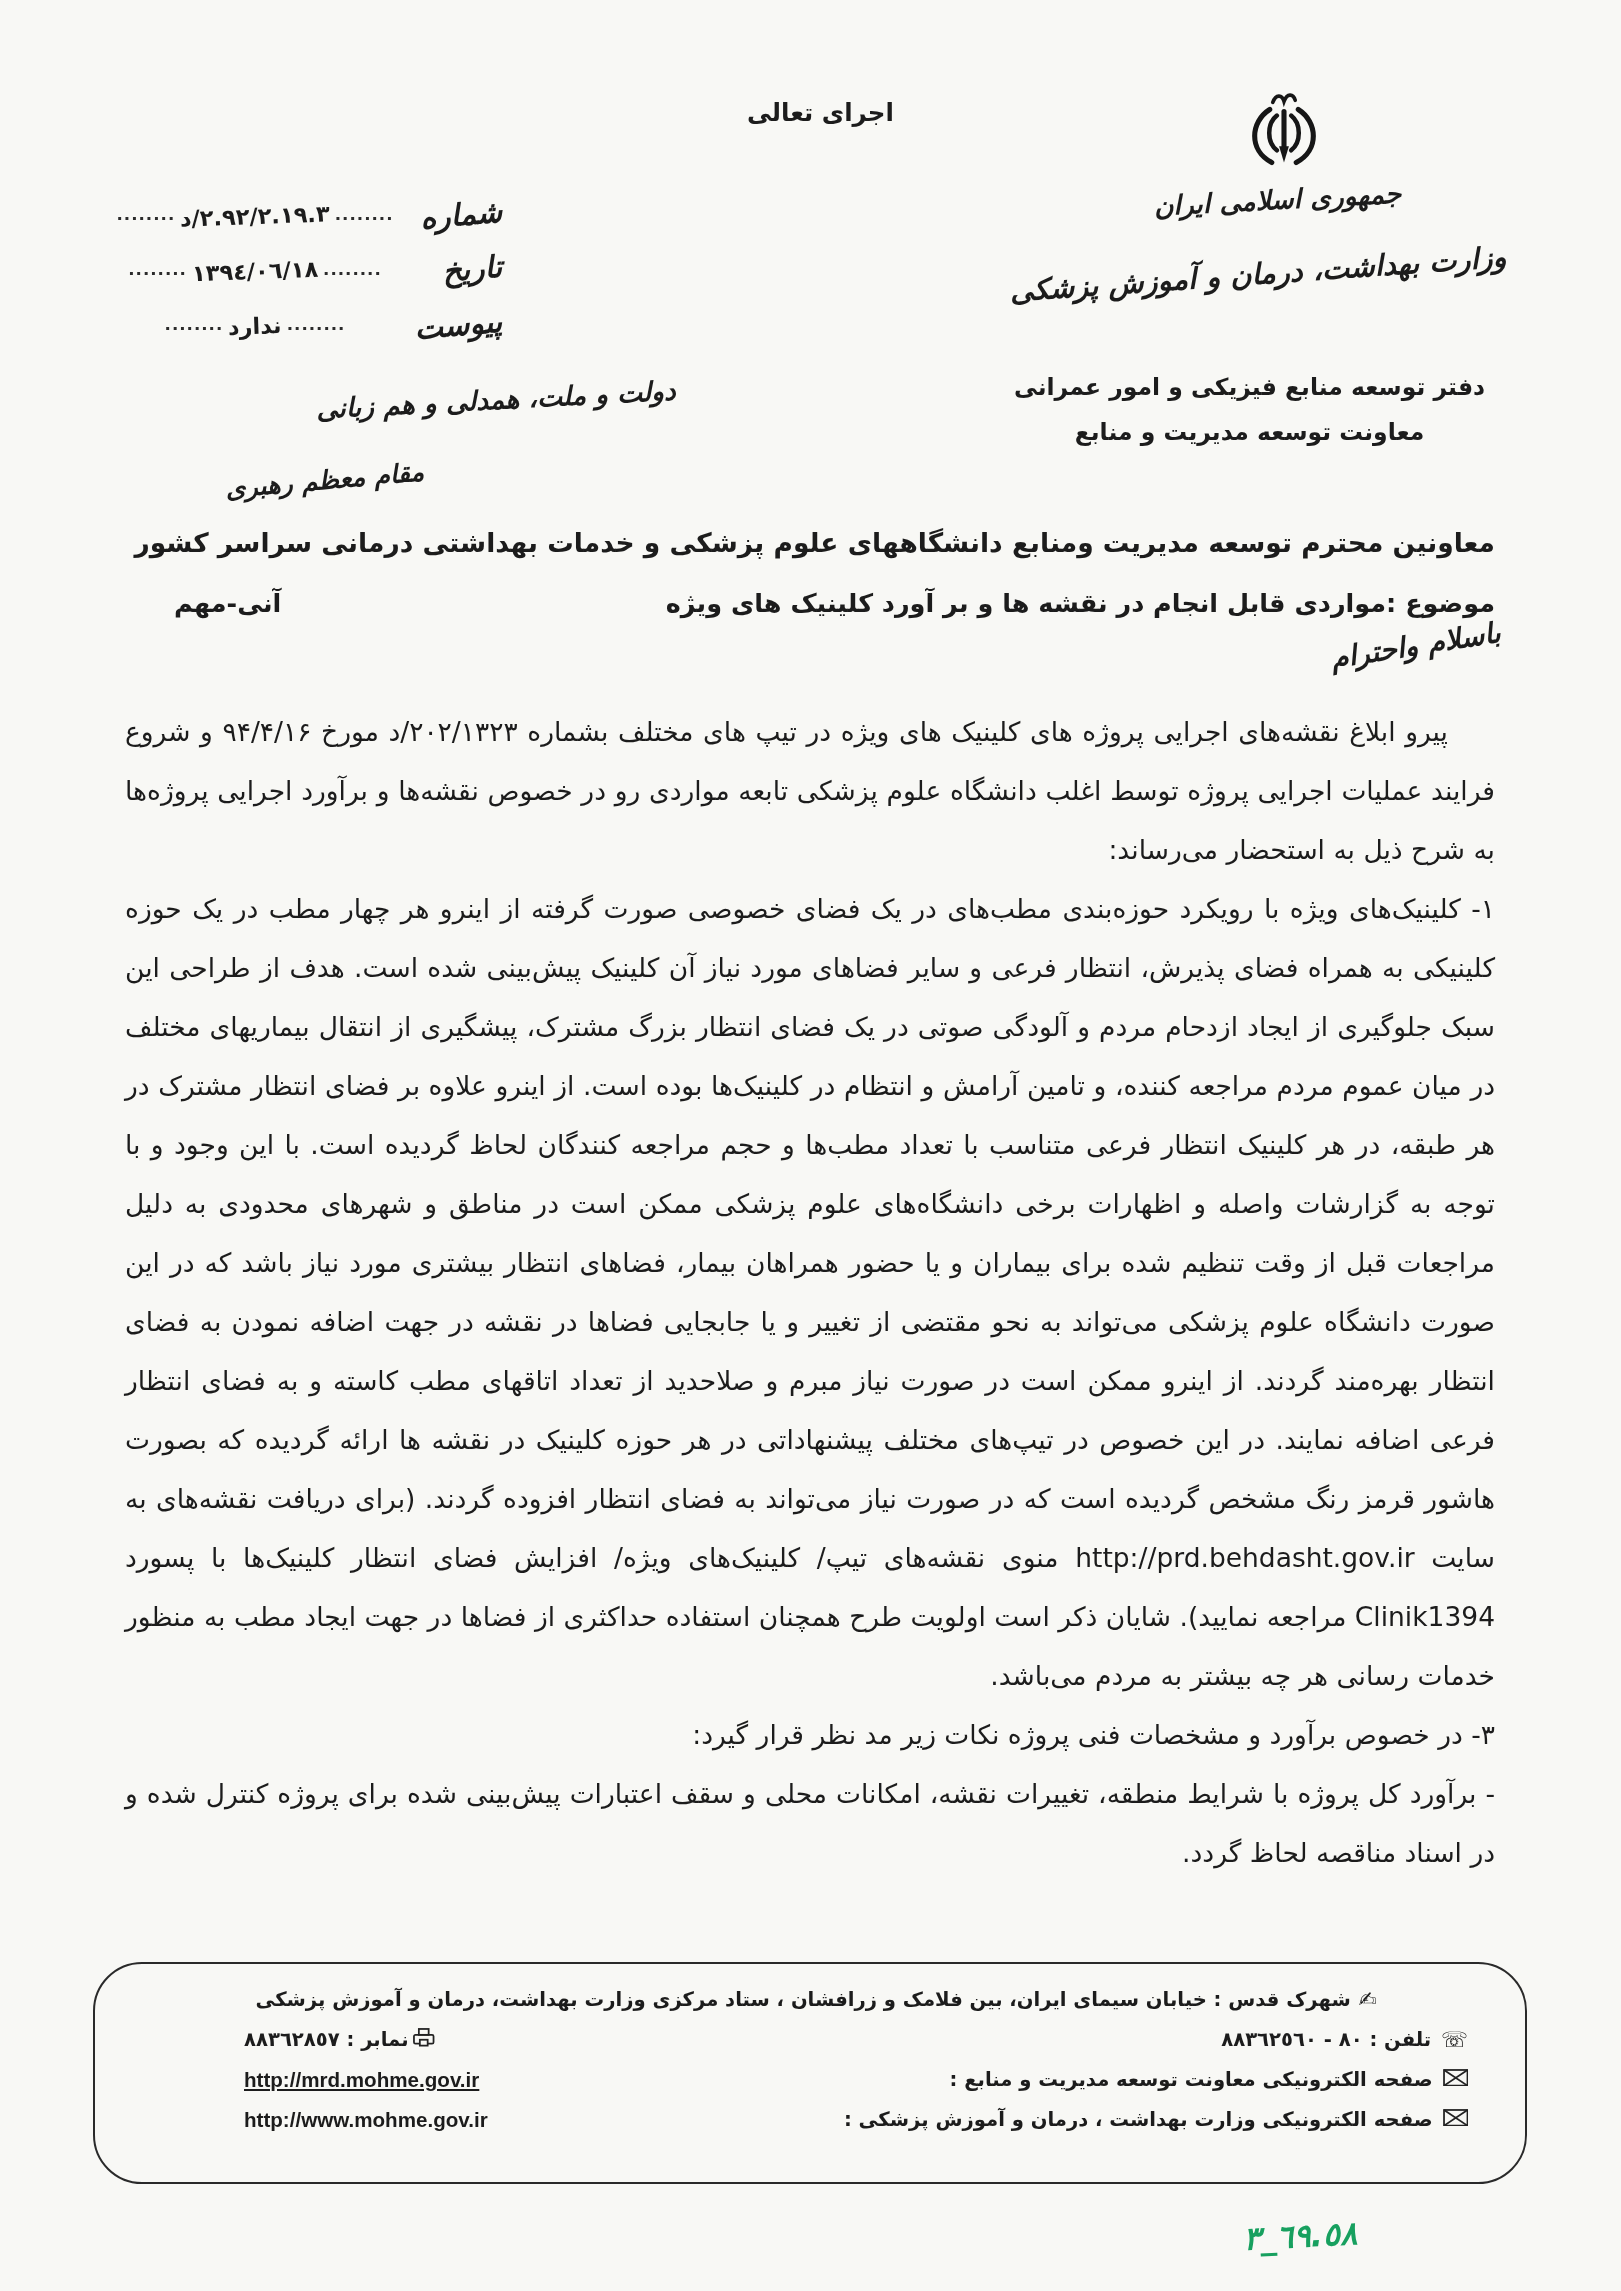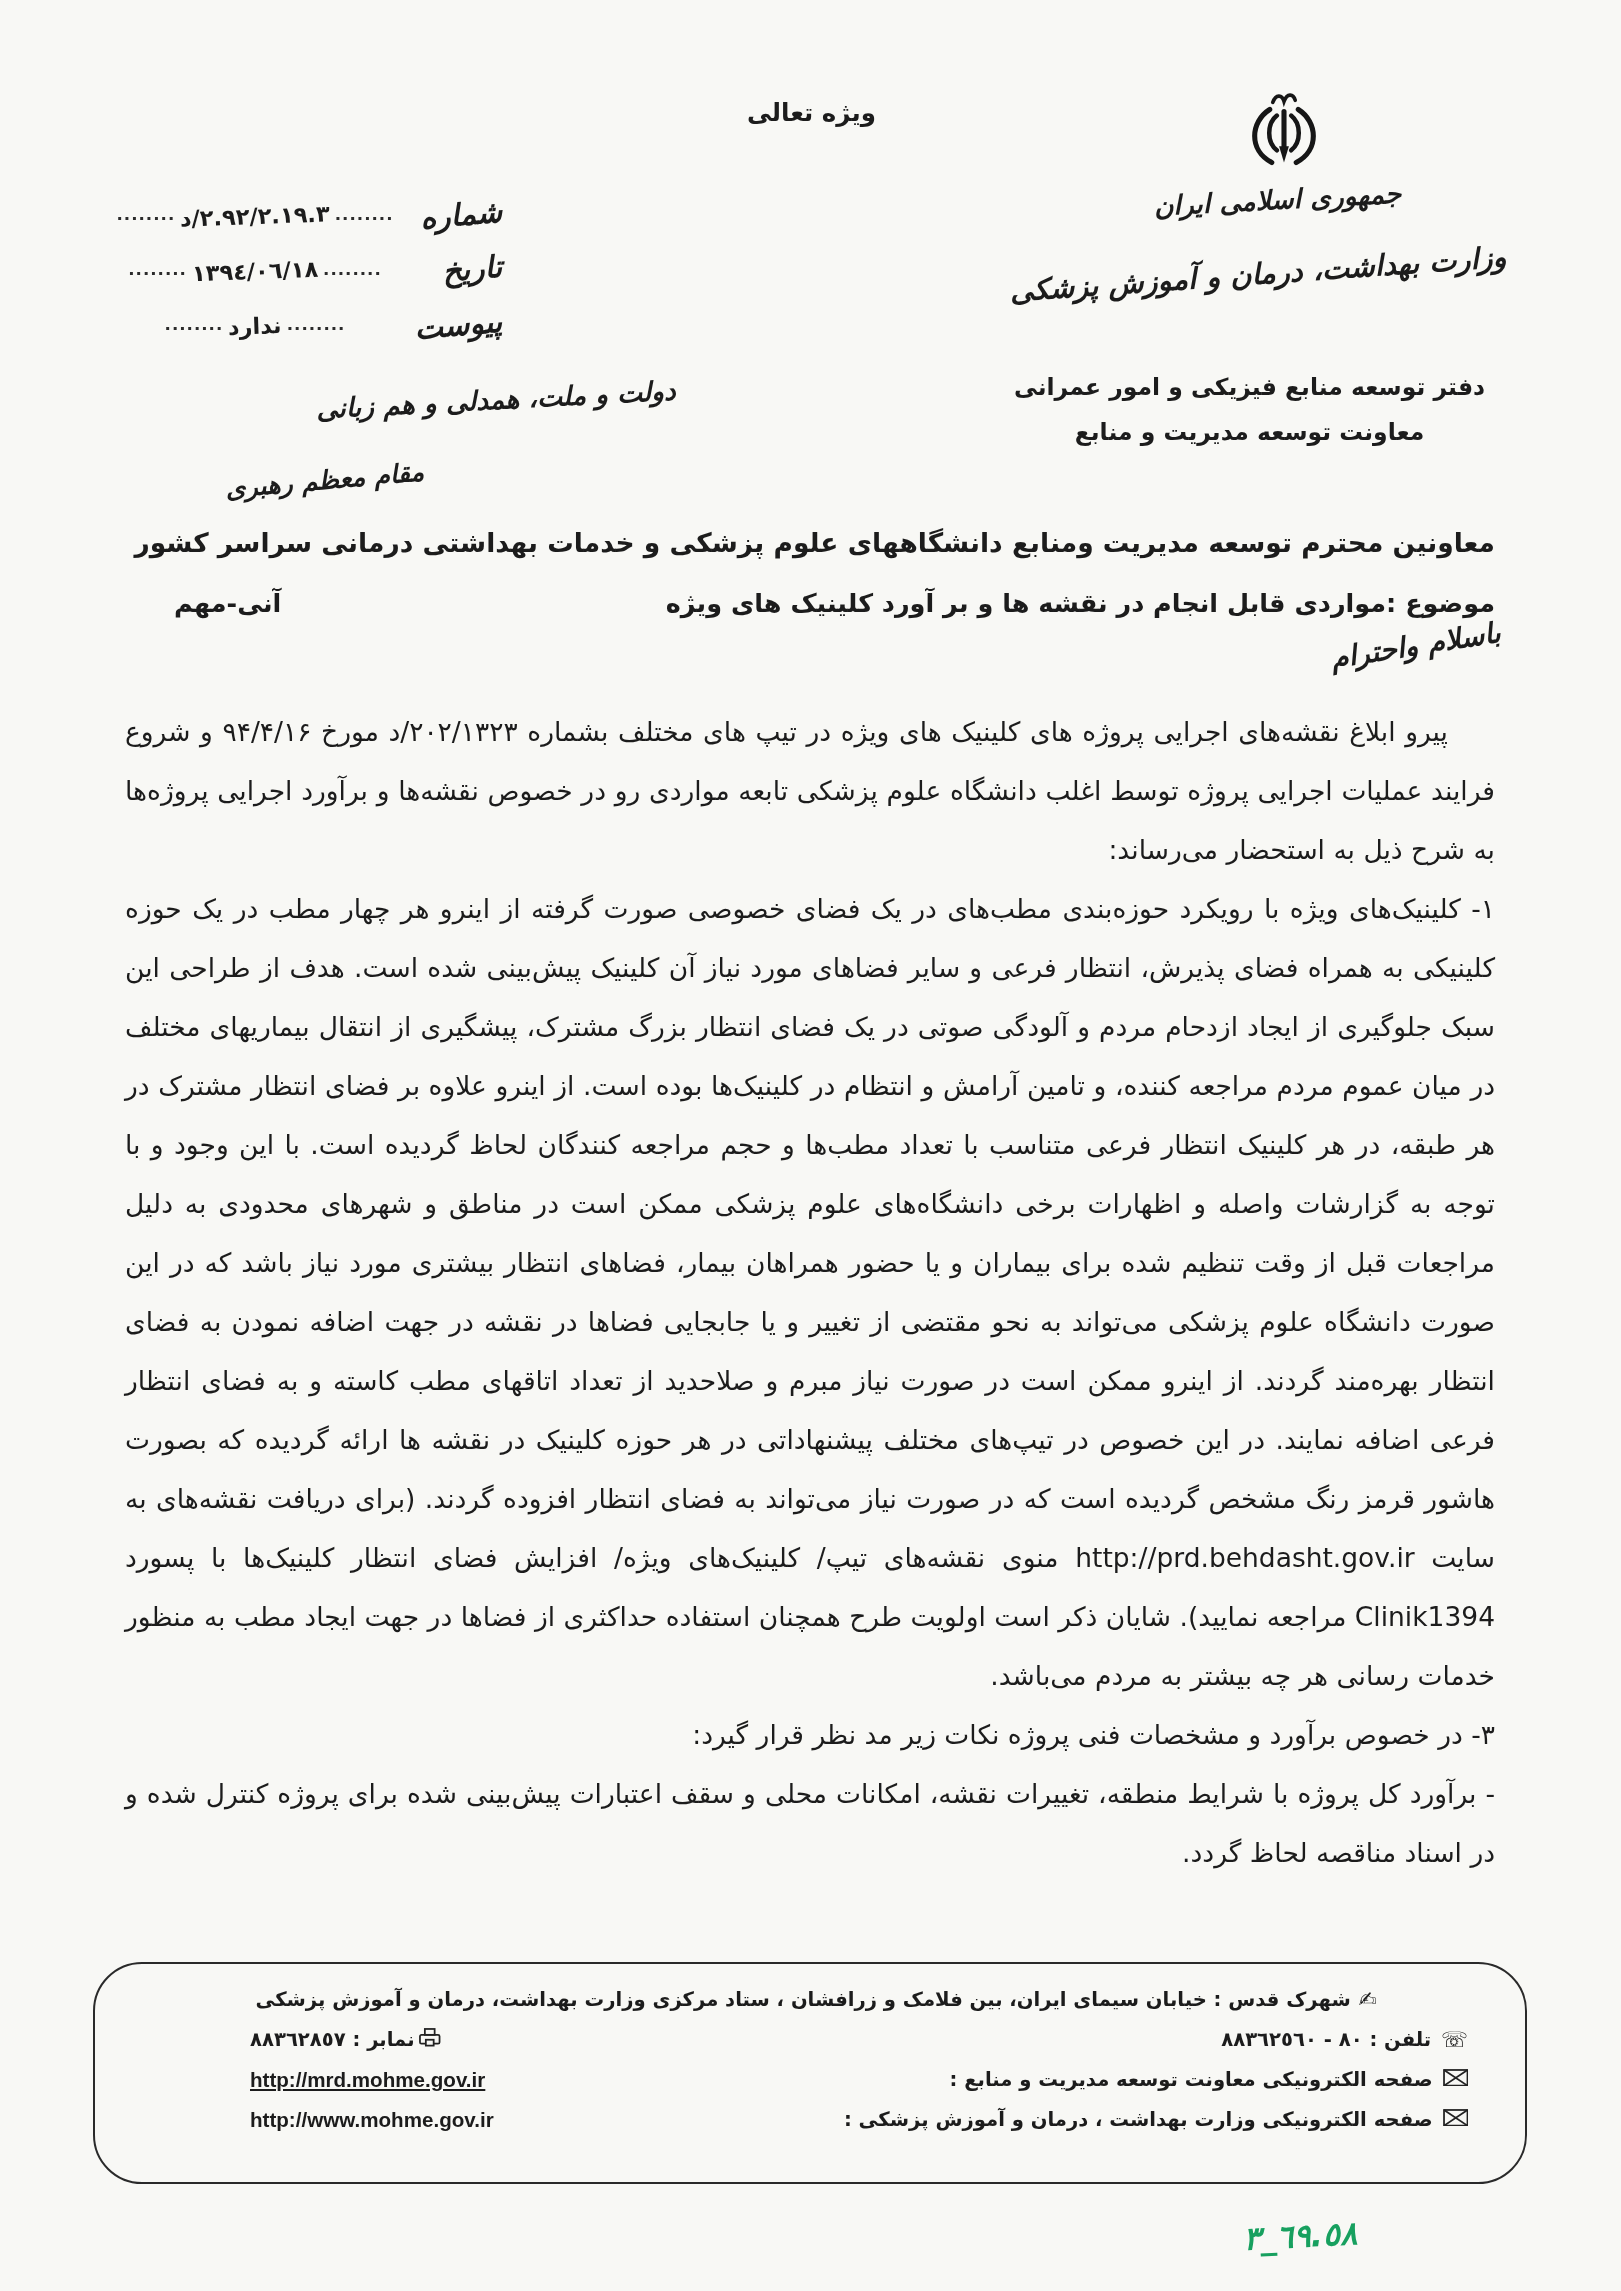--- a/index.html
+++ b/index.html
@@ -53,34 +53,34 @@
   .body p { margin:0; }
   .p-intro { text-indent:47px; }
   .p-item3h { margin-top:53px; }
   
   .footer-box { position:absolute; left:93px; top:1962px; width:1434px; height:222px;
     border:2.5px solid #2a2a2a; border-radius:49px; box-sizing:border-box;
     padding:15.7px 57px 9.8px 69px; font-size:19.6px; font-weight:bold; }
   .f-row { position:relative; height:40px; }
   .f-center { display:flex; justify-content:center; gap:7.8px; align-items:center; }
   .f-right { position:absolute; right:0; top:0; display:flex; gap:9.8px; align-items:center; height:100%; }
-  .f-left { position:absolute; left:86px; top:0; display:flex; gap:3px; align-items:center; height:100%; }
+  .f-left { position:absolute; left:80px; top:0; display:flex; gap:3px; align-items:center; height:100%; }
   .url { direction:ltr; font-family:Liberation Sans, sans-serif; font-size:20.6px; }
   .underlined { text-decoration:underline; }
   .icon-glyph { font-size:21.6px; line-height:1; }
   .green-note { position:absolute; left:1243px; top:2217px; font-size:32px; font-weight:bold;
     color:#17a05f; direction:ltr; font-style:italic; transform:rotate(-3deg);
     letter-spacing:2px; }
 </style>
 </head>
 <body>
 
 <div class="page">
 
-  <div class="bismillah">ویژه تعالی</div>
+  <div class="bismillah">اجرای تعالی</div>
 
   <div class="emblem">
     <svg viewBox="0 0 100 88" width="102" height="92" fill="none" stroke="#161616" stroke-linecap="round">
       <path d="M39 11 c3 -8 9 -8 11 -1 c3 -8 9 -8 11 -1" stroke-width="3.6"></path>
       <path d="M50 20 L50 55" stroke-width="5"></path>
       <path d="M50 70 L45.2 54 L54.8 54 Z" fill="#161616" stroke="none"></path>
       <path d="M43 24 C33 32 33 50 43 58" stroke-width="4.4"></path>
       <path d="M57 24 C67 32 67 50 57 58" stroke-width="4.4"></path>
       <path d="M36 18 C17 30 15 58 38 70" stroke-width="5"></path>
       <path d="M64 18 C83 30 85 58 62 70" stroke-width="5"></path>

